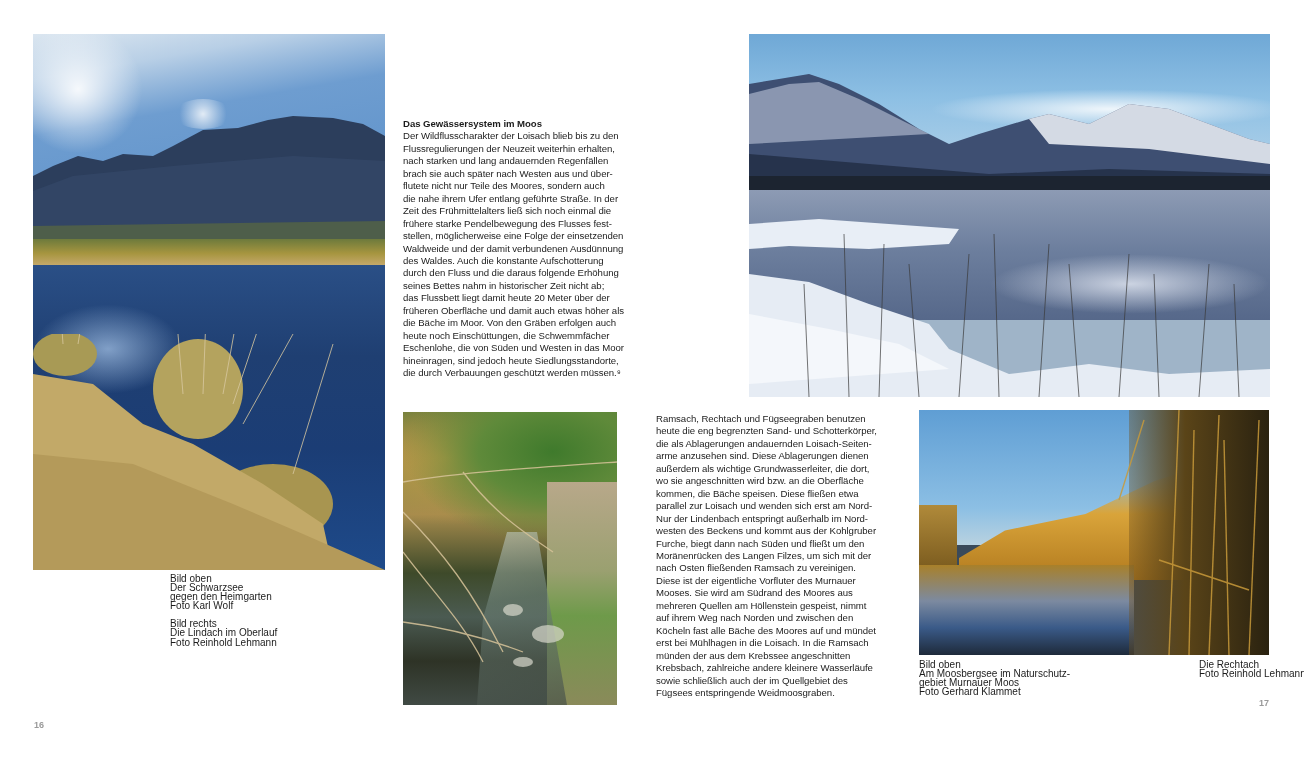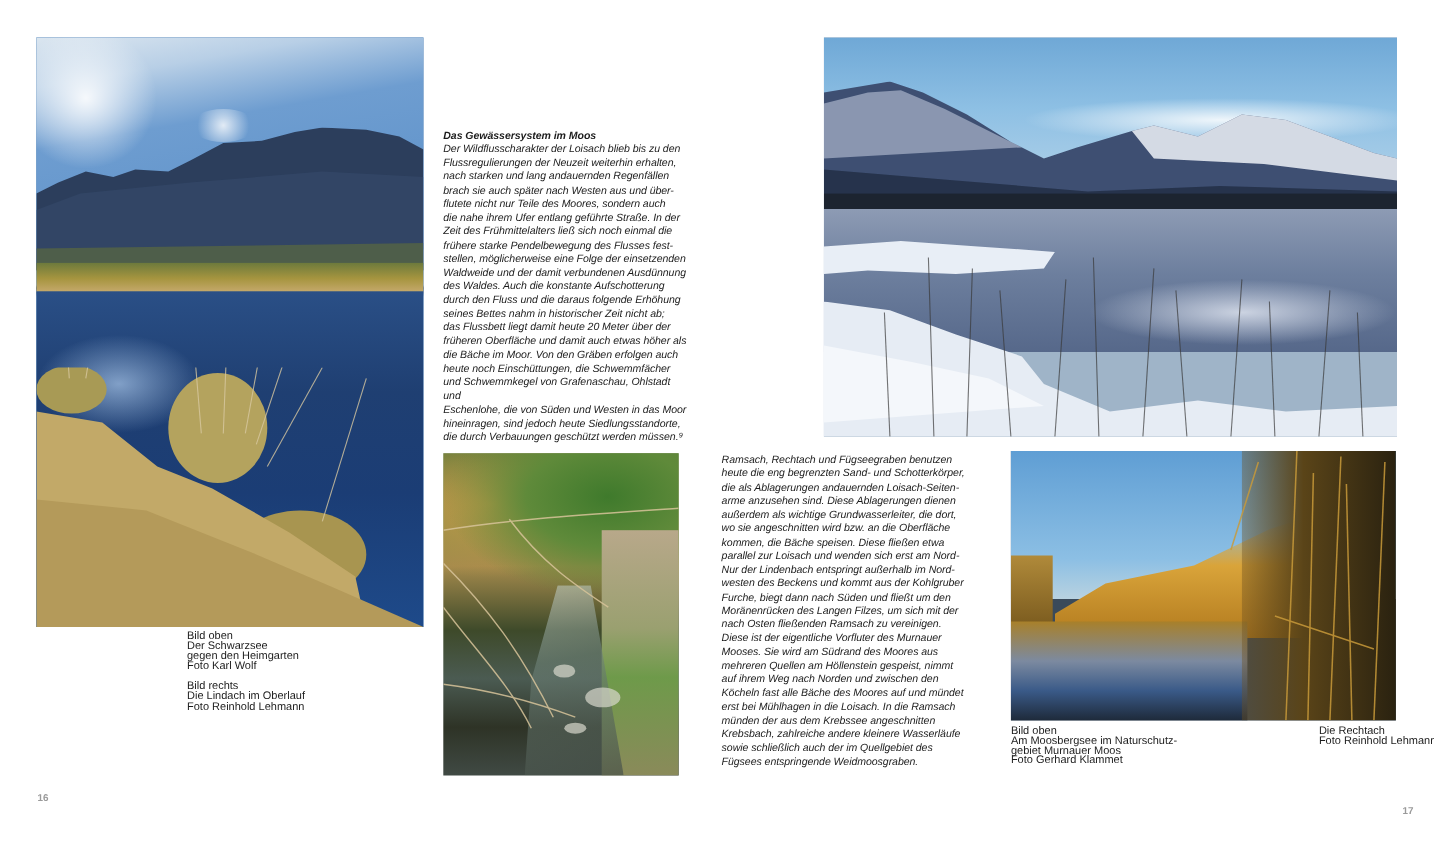--- a/index.html
+++ b/index.html
@@ -1,19 +1,19 @@
 <!DOCTYPE html>
 <html><head>
 <meta charset="utf-8">
 <style>
   html,body{margin:0;padding:0;background:#ffffff;}
   body{width:1304px;height:765px;position:relative;overflow:hidden;font-family:"Liberation Sans",sans-serif;color:#1a1a1a;}
   .photo{position:absolute;overflow:hidden;}
   .body-text{position:absolute;font-size:9.6px;line-height:12.45px;letter-spacing:-0.05px;color:#1c1c1c;}
-  .body-text p{margin:0;font-style:italic;}
+  .body-text p{margin:0;}
   .heading{font-weight:bold;}
   .caption{position:absolute;font-size:10px;line-height:9.1px;color:#1c1c1c;}
   .caption .gap{height:9px;}
   .page-num{position:absolute;font-size:9px;font-weight:bold;color:#9a9a9a;}
 
   
   #photo-schwarzsee{left:33px;top:34px;width:352px;height:536px;
     background:
       linear-gradient(180deg, transparent 0%, transparent 42%, #2f4866 42.5%, transparent 44%),
       #4a7fb6;}
@@ -120,21 +120,20 @@
   <p>frühere starke Pendelbewegung des Flusses fest-</p>
   <p>stellen, möglicherweise eine Folge der einsetzenden</p>
   <p>Waldweide und der damit verbundenen Ausdünnung</p>
   <p>des Waldes. Auch die konstante Aufschotterung</p>
   <p>durch den Fluss und die daraus folgende Erhöhung</p>
   <p>seines Bettes nahm in historischer Zeit nicht ab;</p>
   <p>das Flussbett liegt damit heute 20 Meter über der</p>
   <p>früheren Oberfläche und damit auch etwas höher als</p>
   <p>die Bäche im Moor. Von den Gräben erfolgen auch</p>
   <p>heute noch Einschüttungen, die Schwemmfächer</p>
-  <p>und Schwemmkegel von Grafenaschau, Ohlstadt und</p>
   <p>Eschenlohe, die von Süden und Westen in das Moor</p>
   <p>hineinragen, sind jedoch heute Siedlungsstandorte,</p>
   <p>die durch Verbauungen geschützt werden müssen.⁹</p>
 </div>
 
 <div class="photo" id="photo-lindach">
   <div class="foliage"></div>
   <div class="bank"></div>
   <div class="stream"></div>
   <svg class="branches" viewBox="0 0 214 293" preserveAspectRatio="none">
@@ -250,13 +249,13 @@
   <div>Am Moosbergsee im Naturschutz-</div>
   <div>gebiet Murnauer Moos</div>
   <div>Foto Gerhard Klammet</div>
 </div>
 
 <div class="caption" style="left:1199px;top:660px;width:130px;">
   <div>Die Rechtach</div>
   <div>Foto Reinhold Lehmann</div>
 </div>
 
-<div class="page-num" style="left:1259px;top:732px;margin-left:16px;">17</div>
+<div class="page-num" style="left:1259px;top:698px;">17</div>
 
 </body></html>

